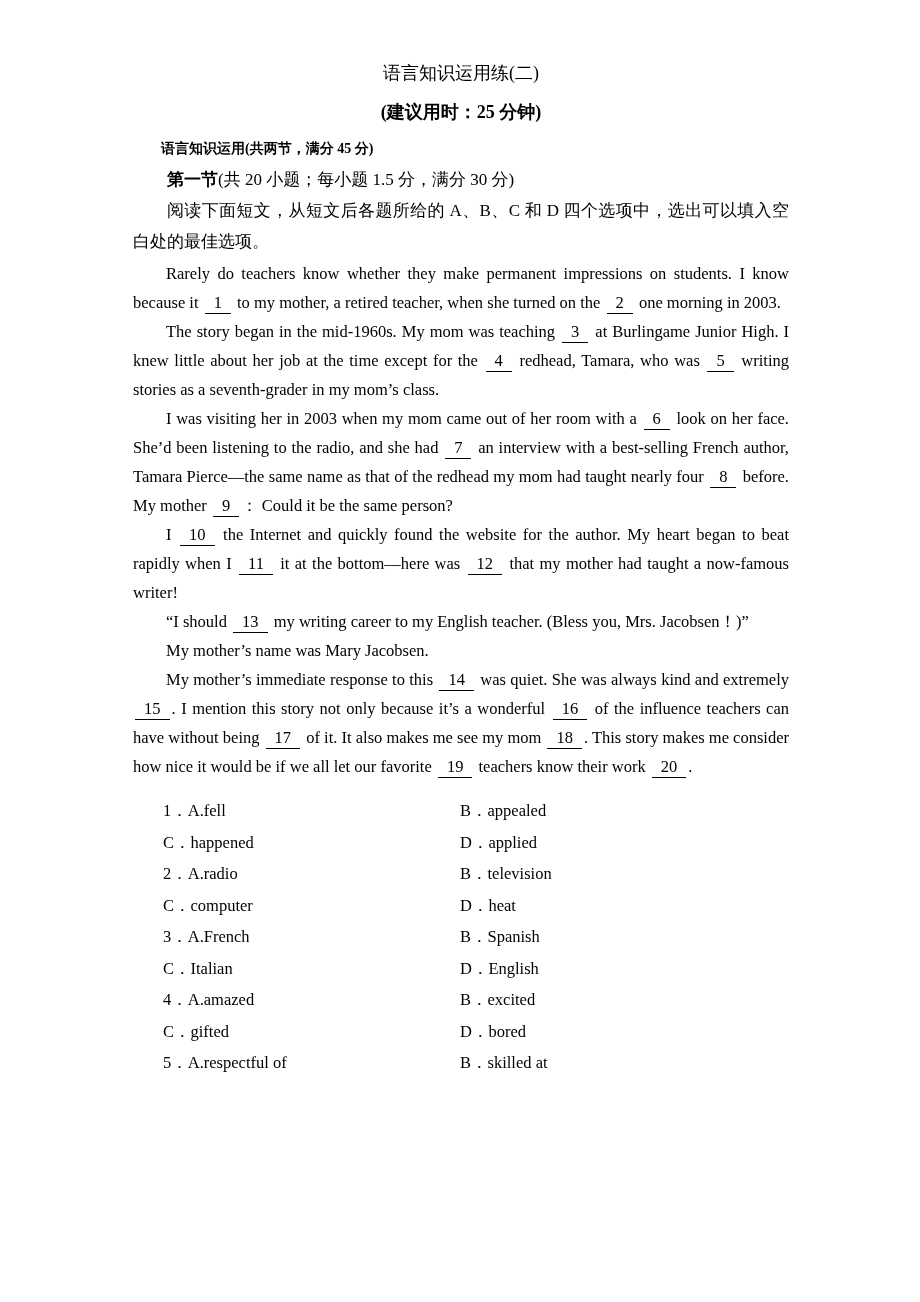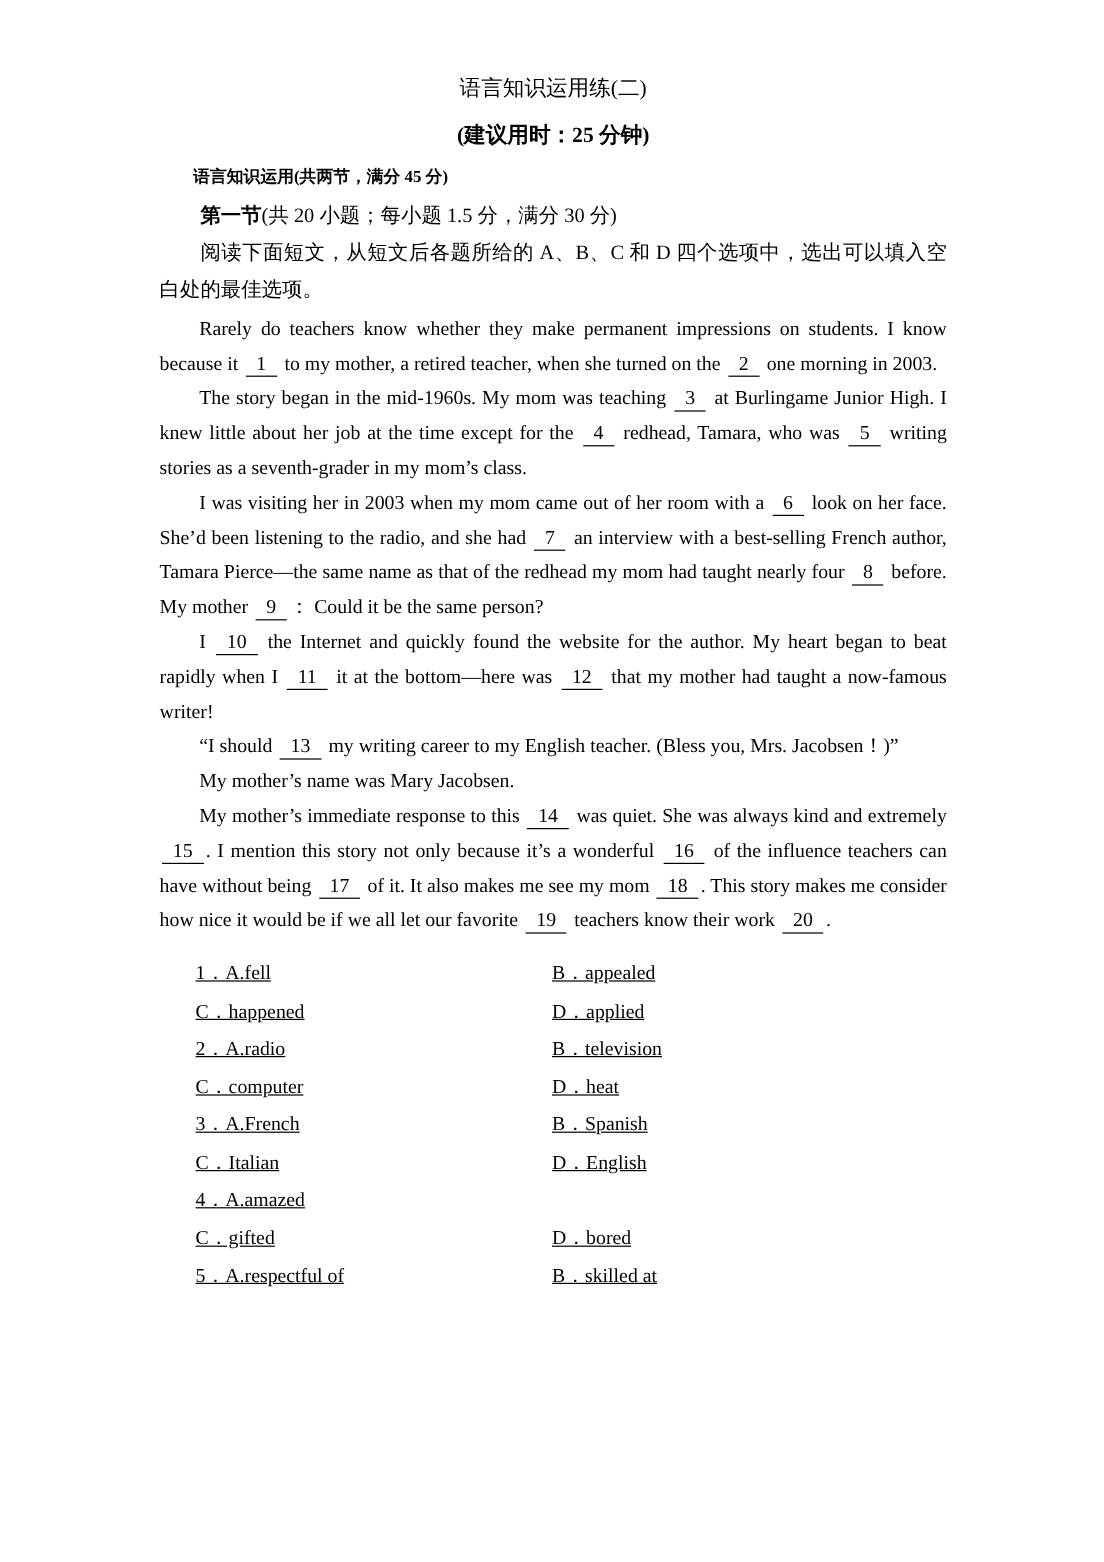--- a/index.html
+++ b/index.html
@@ -62,21 +62,20 @@
     text-indent: 0;
     border-bottom: 1px solid #000;
     padding: 0 9px;
     line-height: 20px;
     margin: 0 2px;
   }
   .options { margin-top: 14px; font-size: 16.5px; }
   .opt-row {
     display: flex;
     line-height: 31.5px;
-    text-decoration: underline;
   }
   .opt-left {
     margin-left: 30px;
     width: 297px;
     flex: 0 0 297px;
   }
   .opt-right { flex: 1; }
 </style>
 </head>
 <body>
@@ -116,20 +115,21 @@
       <div class="opt-row">
         <span class="opt-left">3．A.French</span>
         <span class="opt-right">B．Spanish</span>
       </div>
       <div class="opt-row">
         <span class="opt-left">C．Italian</span>
         <span class="opt-right">D．English</span>
       </div>
       <div class="opt-row">
         <span class="opt-left">4．A.amazed</span>
+        <span class="opt-right">B．excited</span>
       </div>
       <div class="opt-row">
         <span class="opt-left">C．gifted</span>
         <span class="opt-right">D．bored</span>
       </div>
       <div class="opt-row">
         <span class="opt-left">5．A.respectful of</span>
         <span class="opt-right">B．skilled at</span>
       </div>
     </div>

